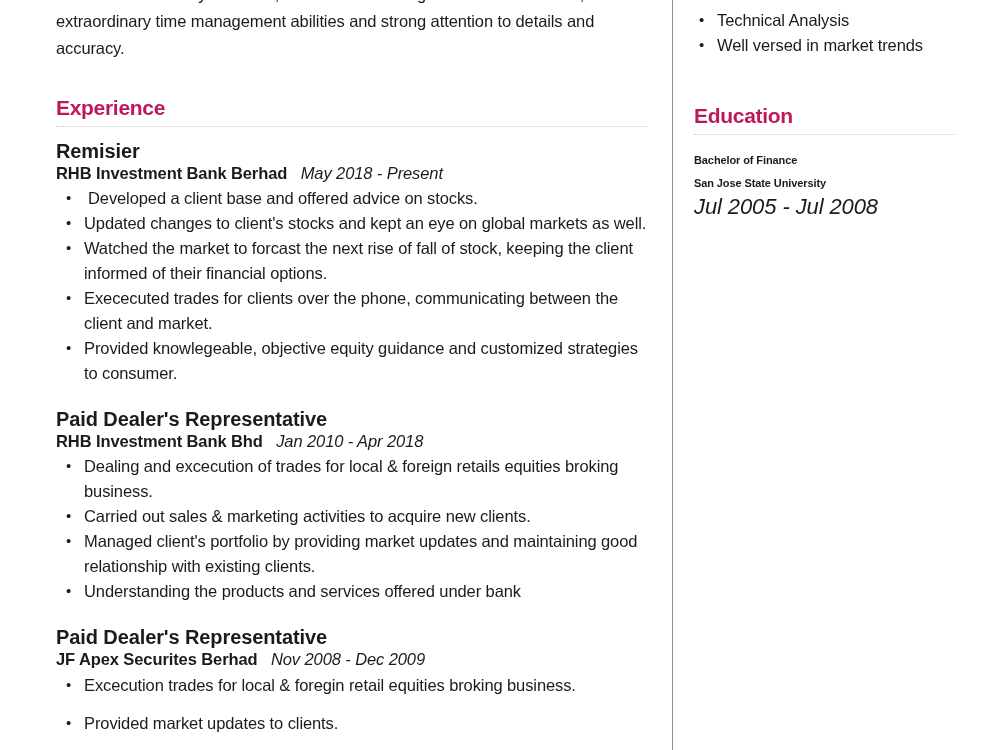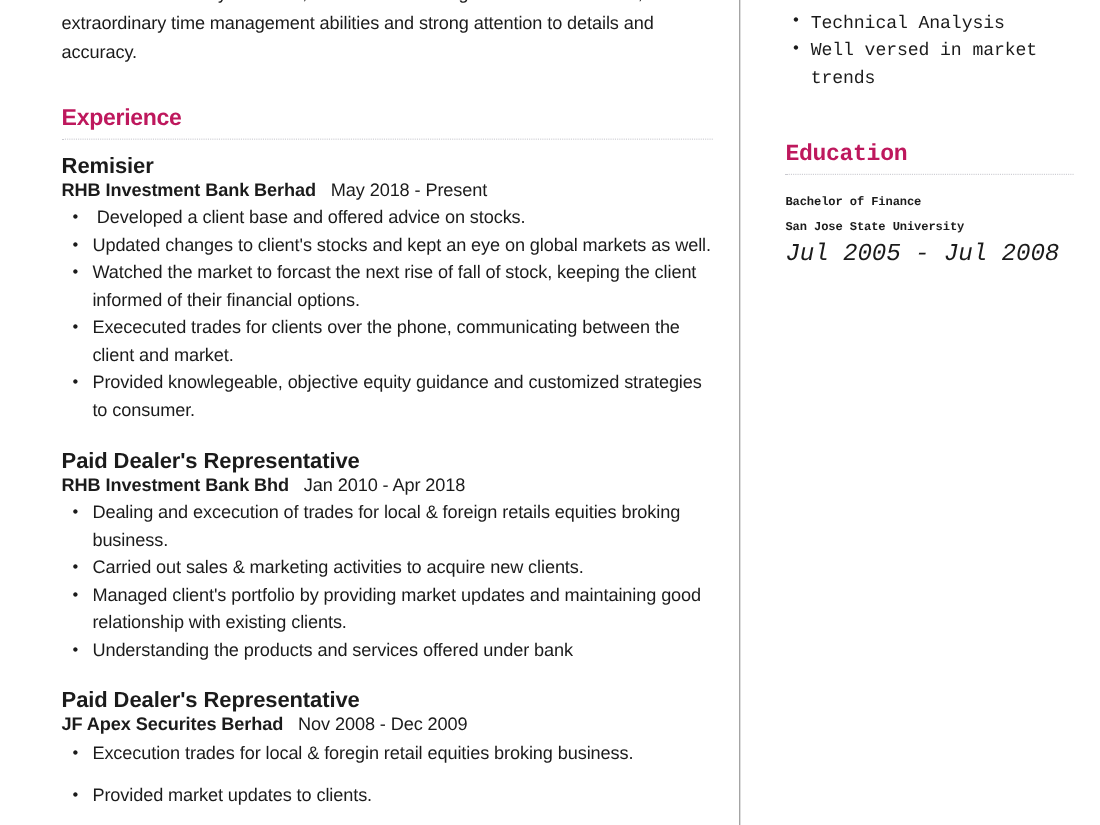--- a/index.html
+++ b/index.html
@@ -24,21 +24,21 @@
   
   .col-main {
     position:absolute;
     left:56px; top:0; width:592px;
     
   }
 
   
   .col-side {
     position:absolute;
-    left:714px; top:0; width:262px;font-family:Liberation Mono, monospace;
+    left:694px; top:0; width:262px;
   }
 
   .summary {
     font-size:16.5px;
     line-height:27px;
     letter-spacing:-0.1px;
   }
 
   .section-head {
     font-size:21px;
@@ -59,20 +59,21 @@
     letter-spacing:-0.1px;
   }
   .job-line {
     font-size:16.5px;
     line-height:23px;
     letter-spacing:-0.1px;
     white-space:nowrap;
   }
   .job-org { font-weight:bold; }
   .job-dates {
+    font-style:italic;
     font-weight:normal;
     margin-left:9px;
   }
 
   ul.bullets {
     list-style:none;
     margin:1px 0 0 0;
   }
   ul.bullets > li {
     position:relative;

